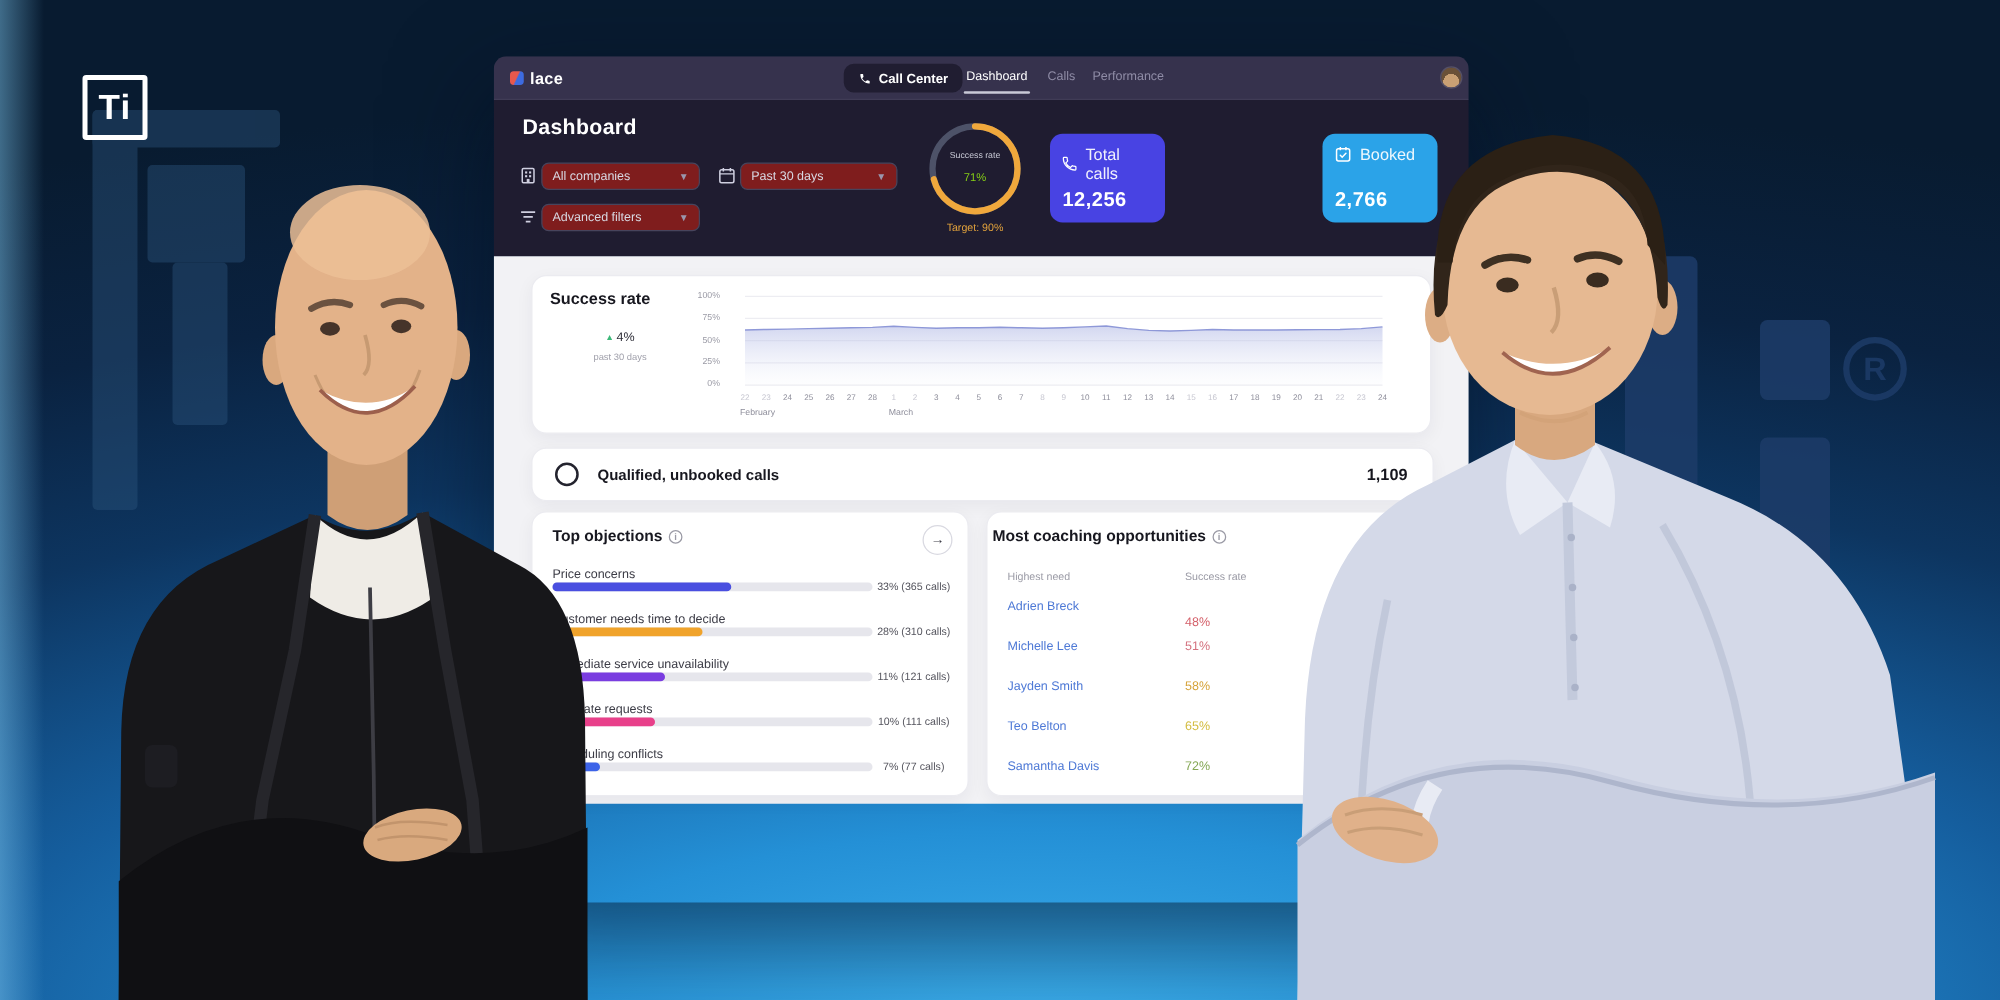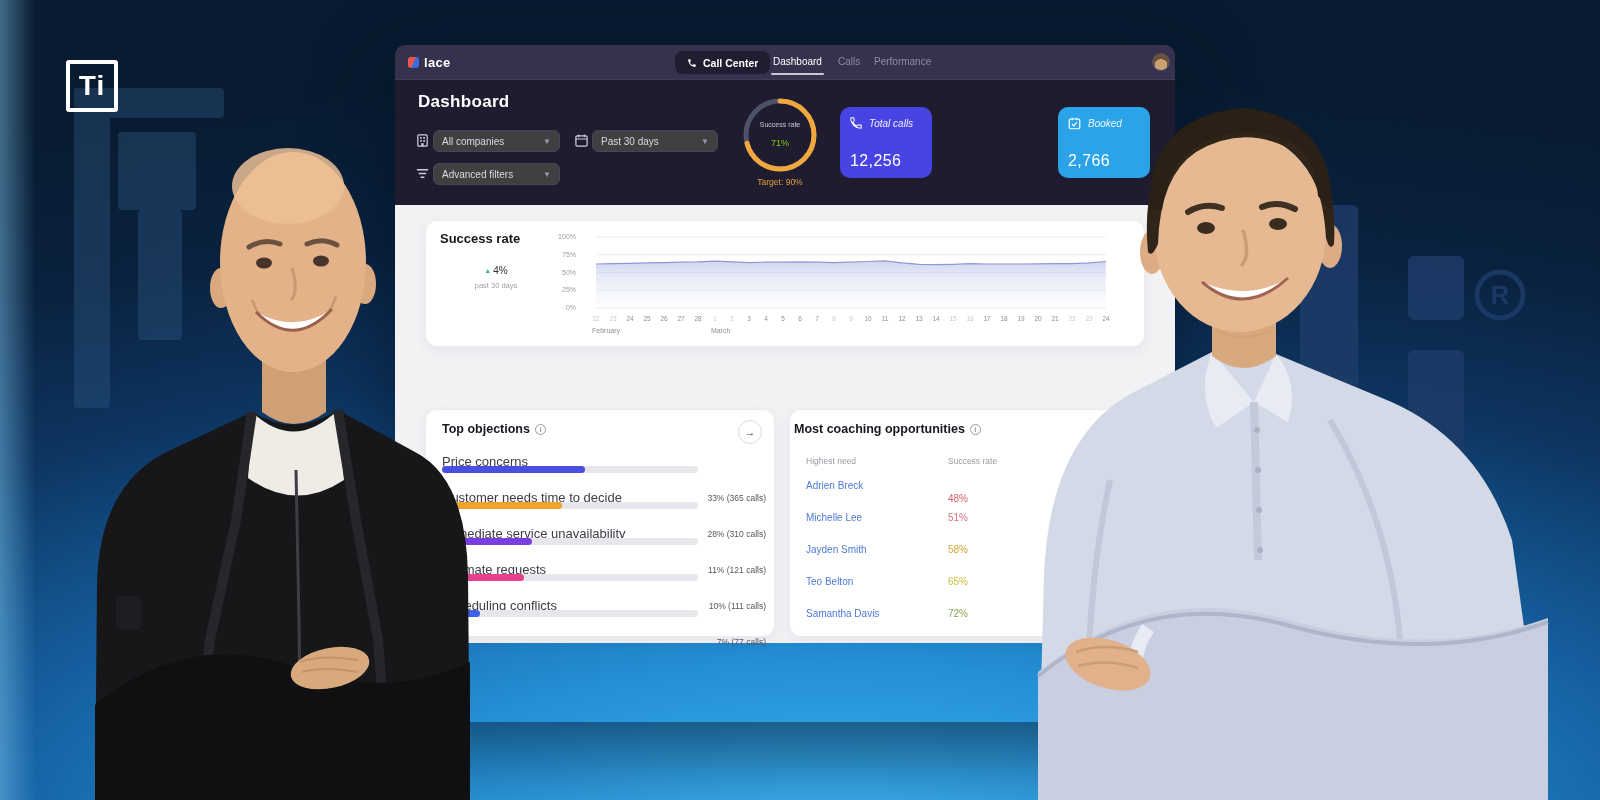--- a/index.html
+++ b/index.html
@@ -22,49 +22,49 @@
   #dhero{left:0;top:35px;width:100%;height:125px;background:#1f1c30;}
   #dbody{left:0;top:160px;width:100%;height:438px;background:#f2f2f5;}
   .lace-ico{width:11px;height:11px;border-radius:3px;background:linear-gradient(115deg,#e8584c 46%,#3d6be0 54%);}
   .lace-word{color:#fff;font-weight:bold;font-size:13px;letter-spacing:.3px;}
   .pill{background:#201d31;border-radius:8px;height:23px;display:flex;align-items:center;gap:6px;padding:0 12px;color:#fff;
     font-size:10.5px;font-weight:bold;}
   .tab{font-size:10px;color:#8f8ca6;position:absolute;top:11px;cursor:default;}
   .tab.active{color:#fff;}
   .tab.active::after{content:"";position:absolute;left:-2px;right:-2px;bottom:-8px;height:2px;background:#c9c9d6;border-radius:2px;}
   .avatar{width:18px;height:18px;border-radius:50%;background:radial-gradient(circle at 50% 72%,#c9a074 0 45%,#6a5138 46% 100%);border:1px solid #555066;}
-  .sel{height:22px;border:1px solid #47445c;border-radius:6px;background:#404040;display:flex;align-items:center;
+  .sel{height:22px;border:1px solid #47445c;border-radius:6px;background:#7f1d1d;display:flex;align-items:center;
     justify-content:space-between;padding:0 8px;color:#d8d8e2;font-size:10px;}
   .sel .caret{color:#9a97ad;font-size:8px;margin-left:8px;}
   .hero-ico{color:#cfcfe0;}
   .hero-title{color:#fff;font-size:17px;font-weight:bold;letter-spacing:.3px;}
   .stat{width:92px;height:71px;border-radius:10px;padding:9px 9px 8px;color:#fff;}
   .stat .srow{display:flex;align-items:center;gap:6px;}
-  .stat .slabel{font-size:10px;opacity:.92;font-style:italic;}
-  .stat .sval{font-size:16px;font-weight:normal;letter-spacing:.4px;position:absolute;left:10px;bottom:8px;}
+  .stat .slabel{font-size:13px;opacity:.92;}
+  .stat .sval{font-size:16px;font-weight:bold;letter-spacing:.4px;position:absolute;left:10px;bottom:8px;}
   .gauge-label{font-size:7px;color:#c9cad6;text-align:center;}
   .gauge-val{color:#84cc16;font-size:19px;font-weight:bold;text-align:center;line-height:1;}
   .gauge-val span{font-size:9px;font-weight:normal;}
   .gauge-target{font-size:8.5px;color:#e2a23c;text-align:center;}
   .card{background:#fff;border:1px solid #ebebf0;border-radius:12px;box-shadow:0 4px 14px rgba(20,20,50,.05);}
   .card-title{font-size:13px;font-weight:bold;color:#17171f;}
   .sm-title{font-size:12.5px;font-weight:bold;color:#17171f;}
   .info{display:inline-flex;align-items:center;justify-content:center;width:11px;height:11px;border:1px solid #9a9aa5;border-radius:50%;
     font-size:7.5px;color:#9a9aa5;margin-left:5px;vertical-align:1px;}
   .ylab{position:absolute;font-size:7px;color:#9a9aa5;width:42px;text-align:right;}
   .xlab{position:absolute;font-size:6.5px;color:#8e8e9b;width:16px;text-align:center;}
   .xlab.faded{color:#c7c7d1;}
   .month{position:absolute;font-size:7px;color:#8e8e9b;}
   .delta-wrap{position:absolute;left:0;top:44px;width:140px;text-align:center;font-size:10px;color:#2e2e38;}
   .delta-wrap .tri{color:#3cb878;font-size:7px;vertical-align:1px;margin-right:2px;}
   .delta-cap{position:absolute;left:0;top:60px;width:140px;text-align:center;font-size:7.5px;color:#a0a0ab;}
-  .obj-label{position:absolute;font-size:13px;color:#3c3c46;}
+  .obj-label{position:absolute;font-size:10px;color:#3c3c46;}
   .obj-track{position:absolute;width:256px;height:7px;border-radius:4px;background:#e6e6ec;}
   .obj-fill{height:7px;border-radius:4px;}
-  .obj-val{position:absolute;font-size:8.5px;color:#55555e;width:70px;text-align:right;margin-top:29px;}
+  .obj-val{position:absolute;font-size:8.5px;color:#55555e;width:70px;text-align:center;}
   .arrow-btn{position:absolute;width:24px;height:24px;border:1px solid #d9d9e1;border-radius:50%;display:flex;align-items:center;
     justify-content:center;font-size:11px;color:#3c3c46;background:#fff;}
   .thead{position:absolute;font-size:8.5px;color:#9a9aa5;}
   .tname{position:absolute;font-size:10px;color:#4e79d6;}
   .trate{position:absolute;font-size:10px;}
   .ring{width:19px;height:19px;border:2.5px solid #23232e;border-radius:50%;}
   .sumlabel{font-size:12px;font-weight:bold;color:#17171f;}
   .sumval{font-size:13px;font-weight:bold;color:#17171f;}
 </style>
 </head>
@@ -242,20 +242,25 @@
             <div class="xlab" style="left: 604px; top: 94px;">20</div>
             <div class="xlab" style="left: 621px; top: 94px;">21</div>
             <div class="xlab faded" style="left: 638px; top: 94px;">22</div>
             <div class="xlab faded" style="left: 655px; top: 94px;">23</div>
             <div class="xlab" style="left: 672px; top: 94px;">24</div>
             <div class="month" style="left: 166px; top: 106px;">February</div>
             <div class="month" style="left: 285px; top: 106px;">March</div>
           </div>
       </div>
 
+      <div class="abs card" style="left:30px;top:153px;width:722px;height:43px">
+        <div class="abs ring" style="left:18px;top:11px"></div>
+        <div class="abs sumlabel" style="left:52px;top:14px">Qualified, unbooked calls</div>
+        <div class="abs sumval" style="right:20px;top:13px">1,109</div>
+      </div>
 
       <div id="objCard" class="abs card" style="left:30px;top:204px;width:350px;height:228px">
         <div class="abs sm-title" style="left:16px;top:12px"><span>Top objections</span><span class="info">i</span></div>
         <div class="arrow-btn" style="right:12px;top:10px">→</div>
         <div id="objItems">
             <div class="obj-label" style="left: 16px; top: 44px;">Price concerns</div>
             <div class="obj-track" style="left: 16px; top: 56px;">
               <div class="obj-fill" style="width: 56%; background: rgb(74, 79, 224);"></div>
             </div>
             <div class="obj-val" style="left: 270px; top: 54px;">33% (365 calls)</div>

